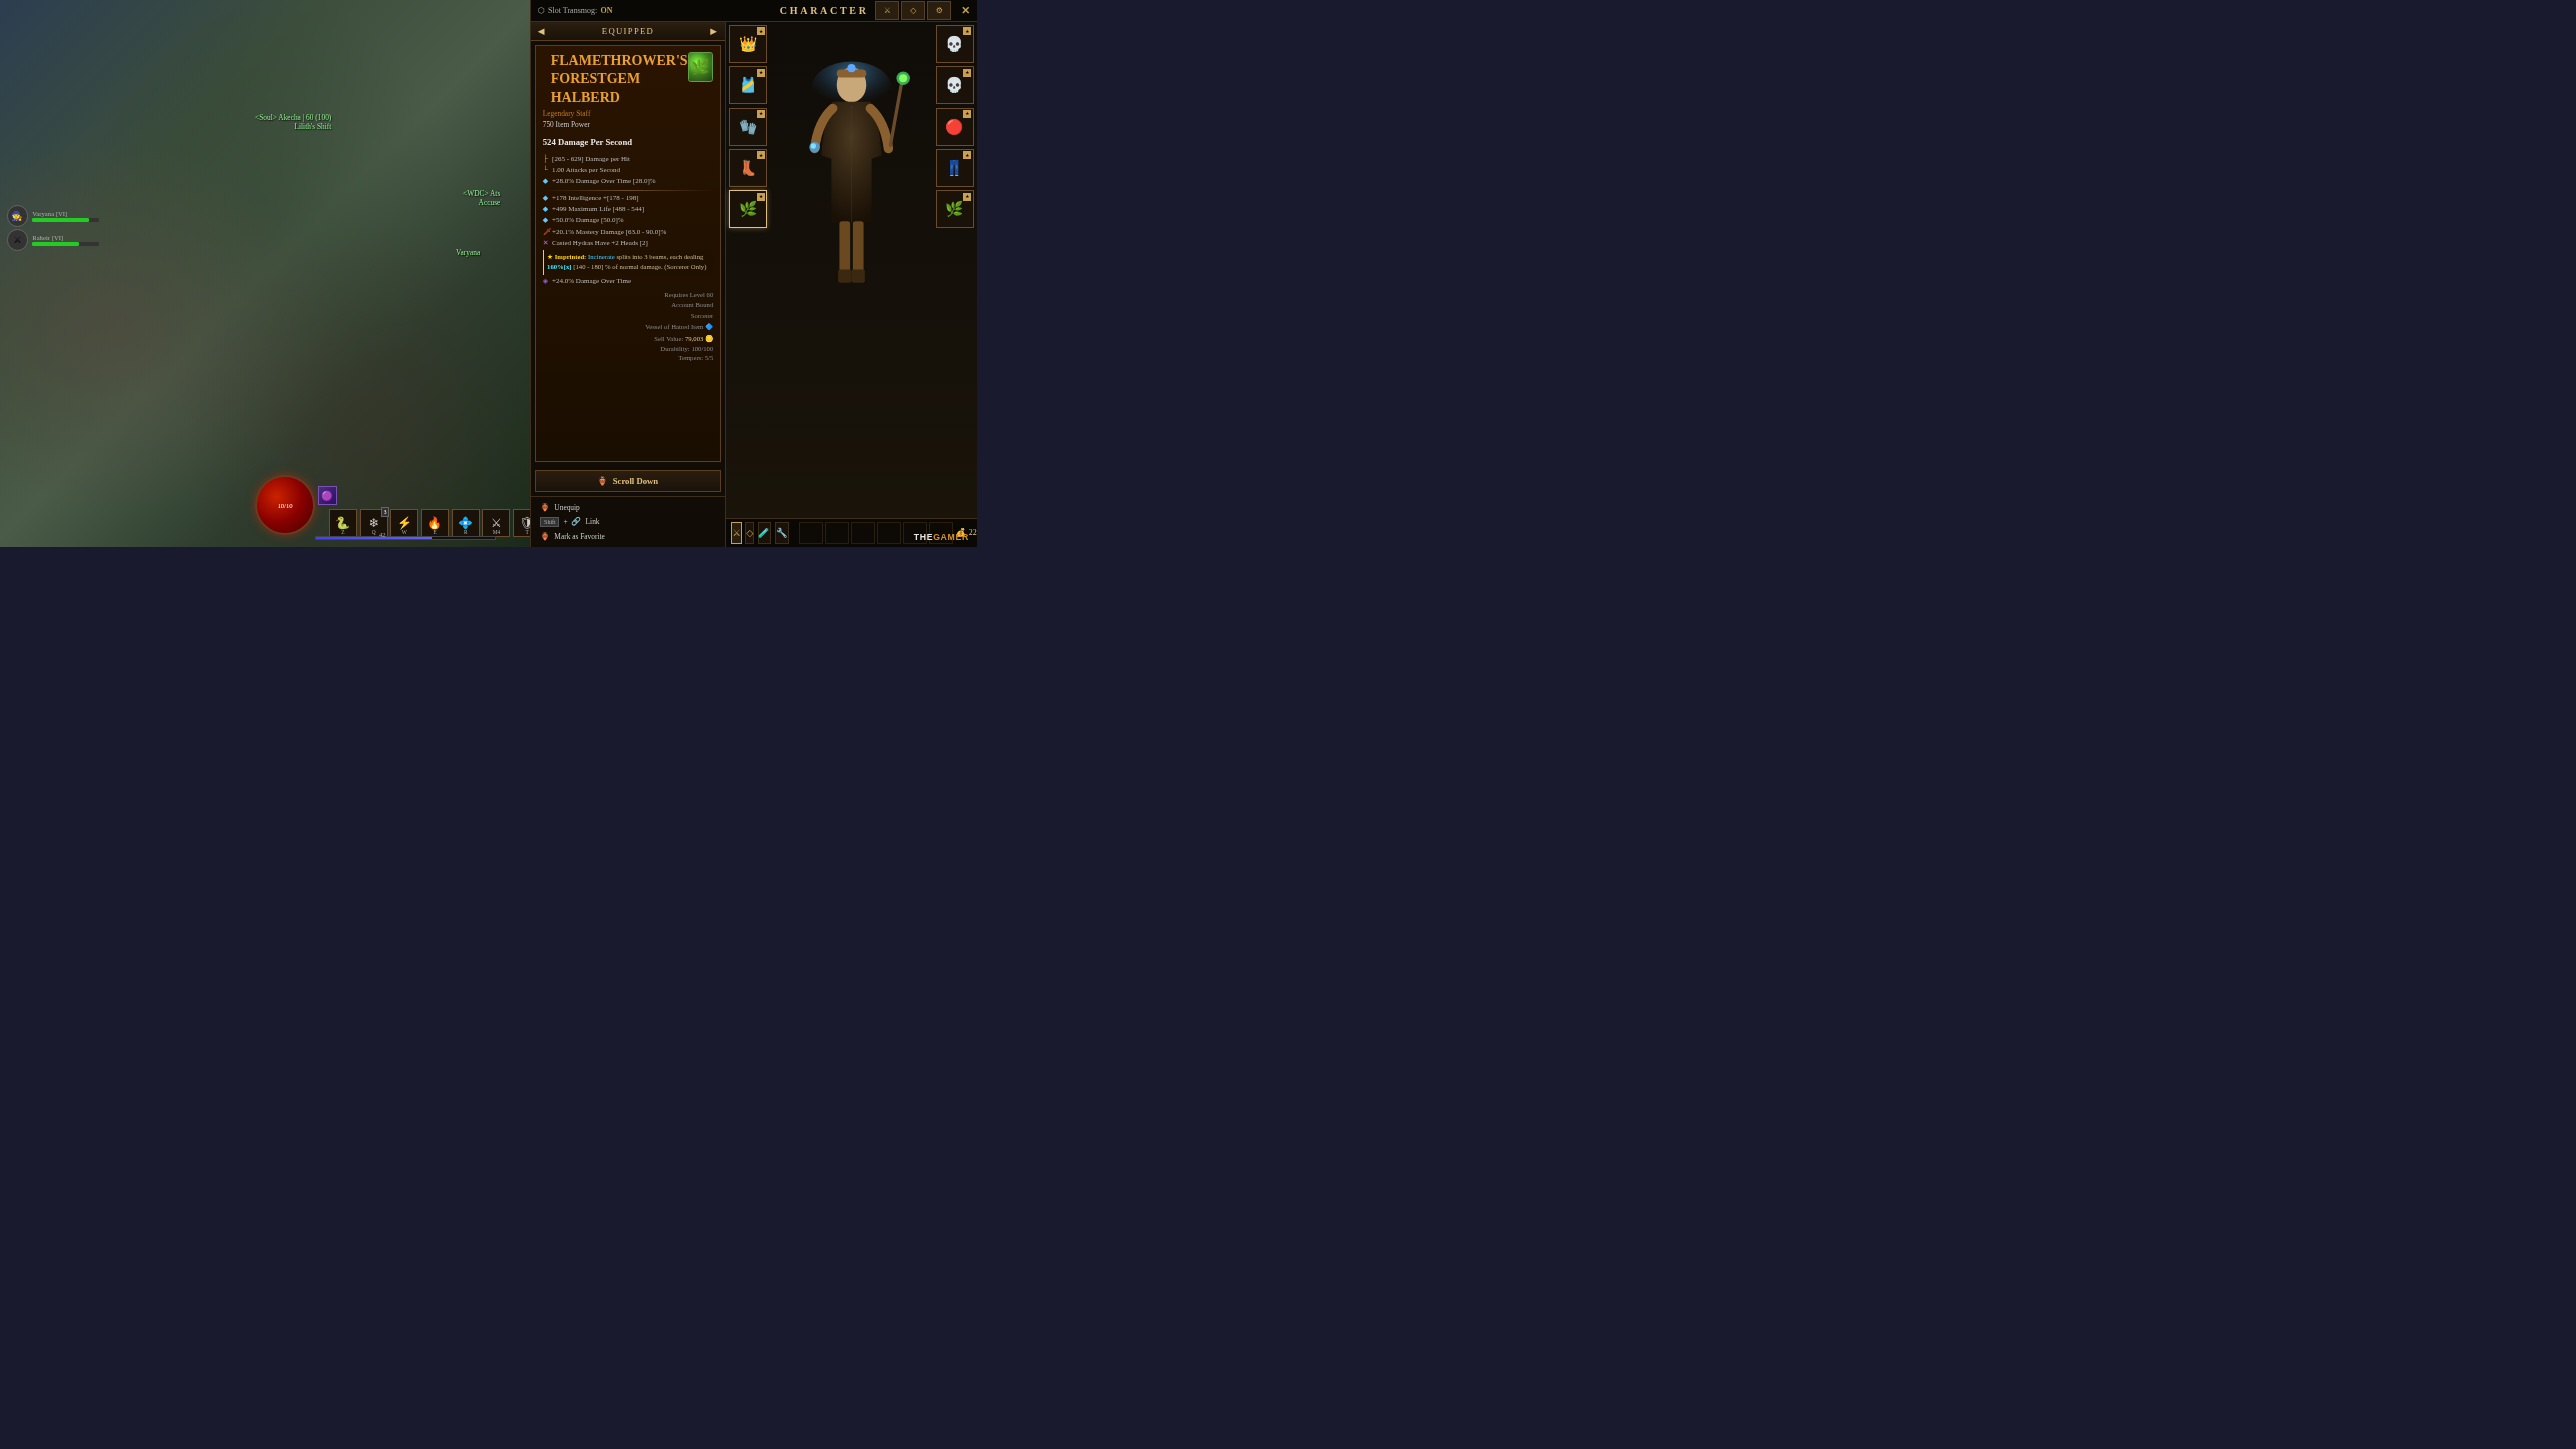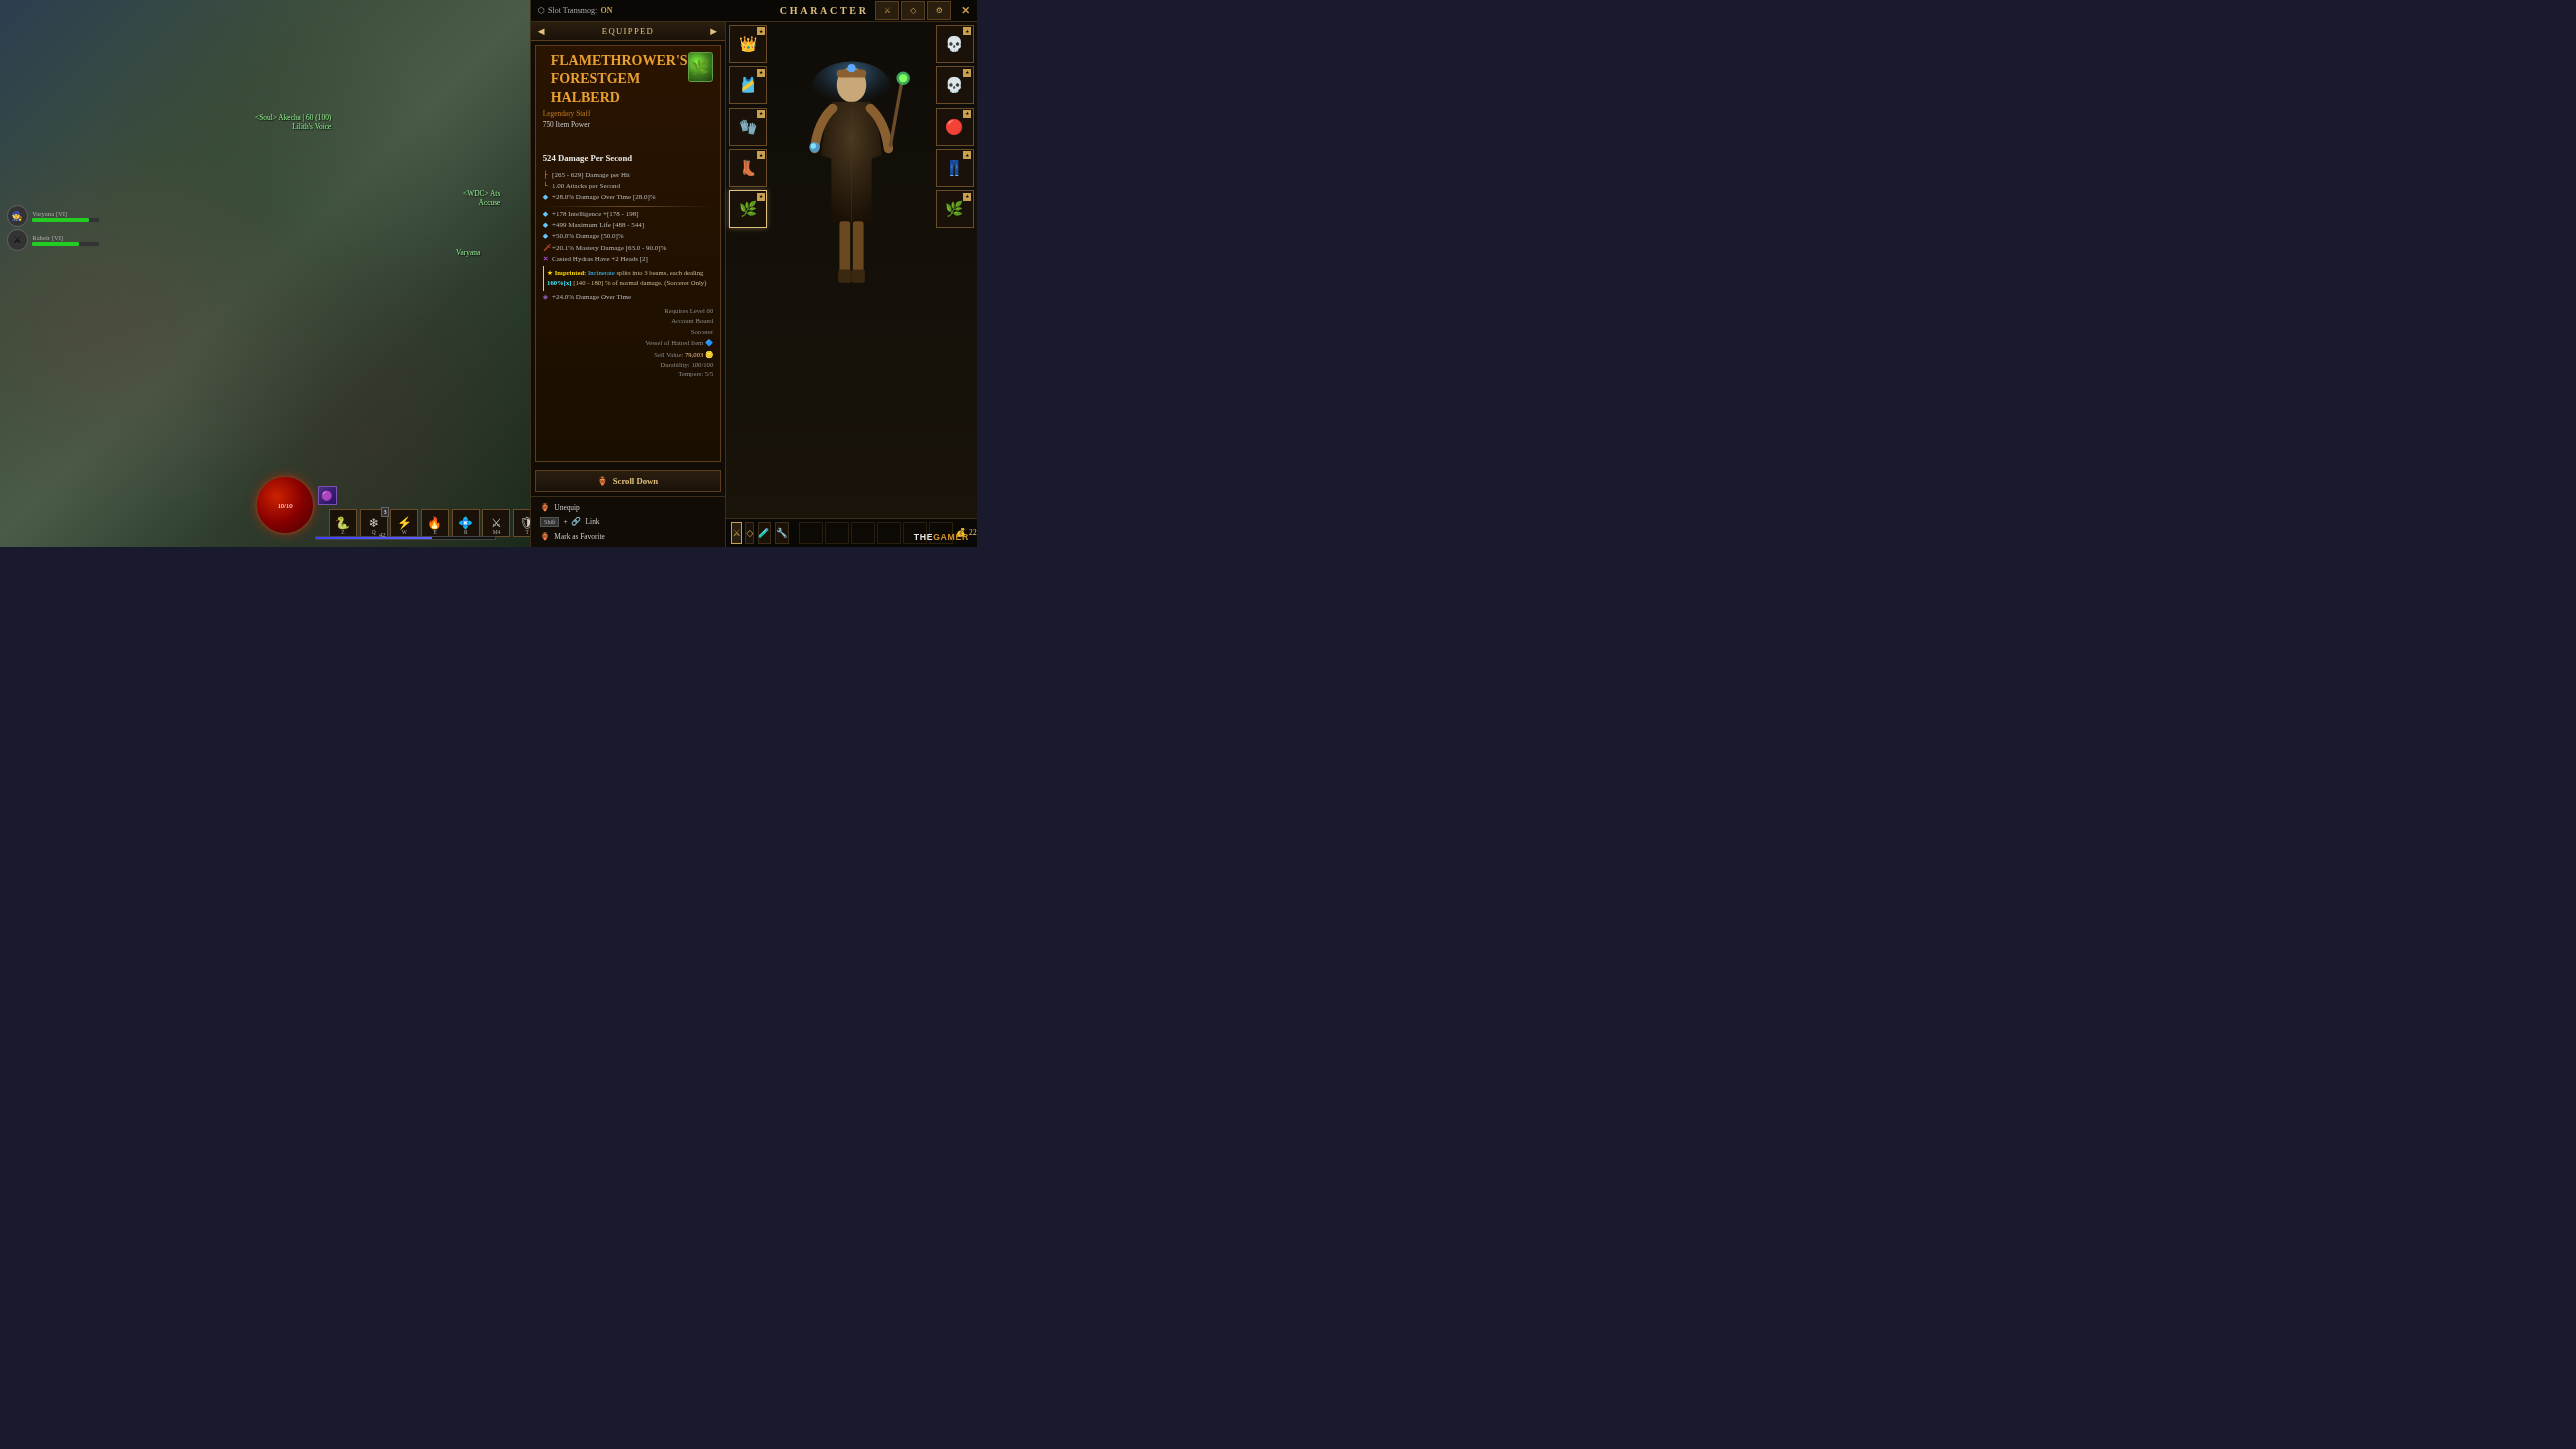--- a/index.html
+++ b/index.html
@@ -295,21 +295,21 @@
     }
 
     .item-type {
       color: #c07820;
       font-size: 7.4px;
       margin-bottom: 1.3px;
     }
     .item-power {
       color: #c8c8c8;
       font-size: 7.4px;
-      margin-bottom: 20px;
+      margin-bottom: 4px;
     }
 
     .divider {
       height: 0.7px;
       background: linear-gradient(to right, transparent, #6b4c2a, transparent);
       margin: 3.4px 0;
     }
 
     .dps-line {
       color: #e8e8e8;
@@ -538,21 +538,21 @@
 
   </style>
 </head>
 <body>
 
 <div id="game-world">
   <div class="ground-overlay"></div>
 
   <div class="player-tag tag-soul">
     <div>&lt;Soul&gt; Akecha | 60 (100)</div>
-    <div>Lilith's Voice</div>
+    <div>Lilith's Shift</div>
   </div>
   <div class="player-tag tag-wdc">
     <div>&lt;WDC&gt; Ats</div>
     <div>Accuse</div>
   </div>
   <div class="player-tag tag-varyana">
     <div>Varyana</div>
   </div>
 
   <div id="party-panel">

